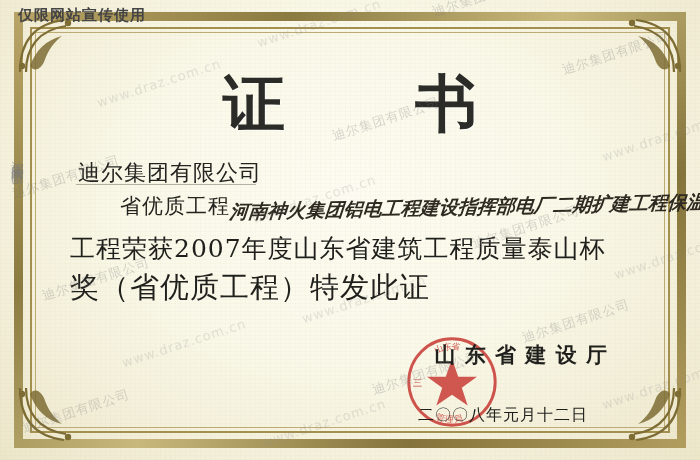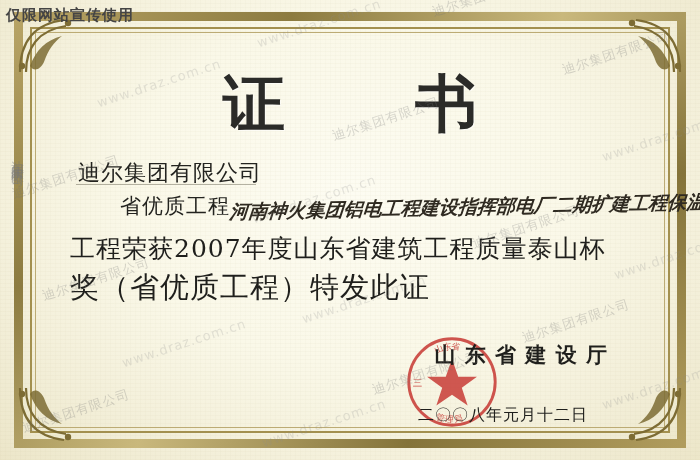--- a/index.html
+++ b/index.html
@@ -188,21 +188,21 @@
     font-family: "DejaVu Sans", "Liberation Sans", sans-serif;
     color: rgba(120,120,120,.28);
     font-size: 13px;
     letter-spacing: 1px;
     pointer-events: none;
     transform-origin: left top;
   }
   .wm.light { color: rgba(140,140,140,.22); }
   #wm-top-left {
     position: absolute;
-    left: 6px; top: 6px;
+    left: 18px; top: 6px;
     font-family: "DejaVu Sans", "Liberation Sans", sans-serif;
     font-size: 15px;
     font-weight: 700;
     color: #444;
     letter-spacing: 1px;
   }
   #wm-vert-left {
     position: absolute;
     left: 8px;
     top: 150px;

